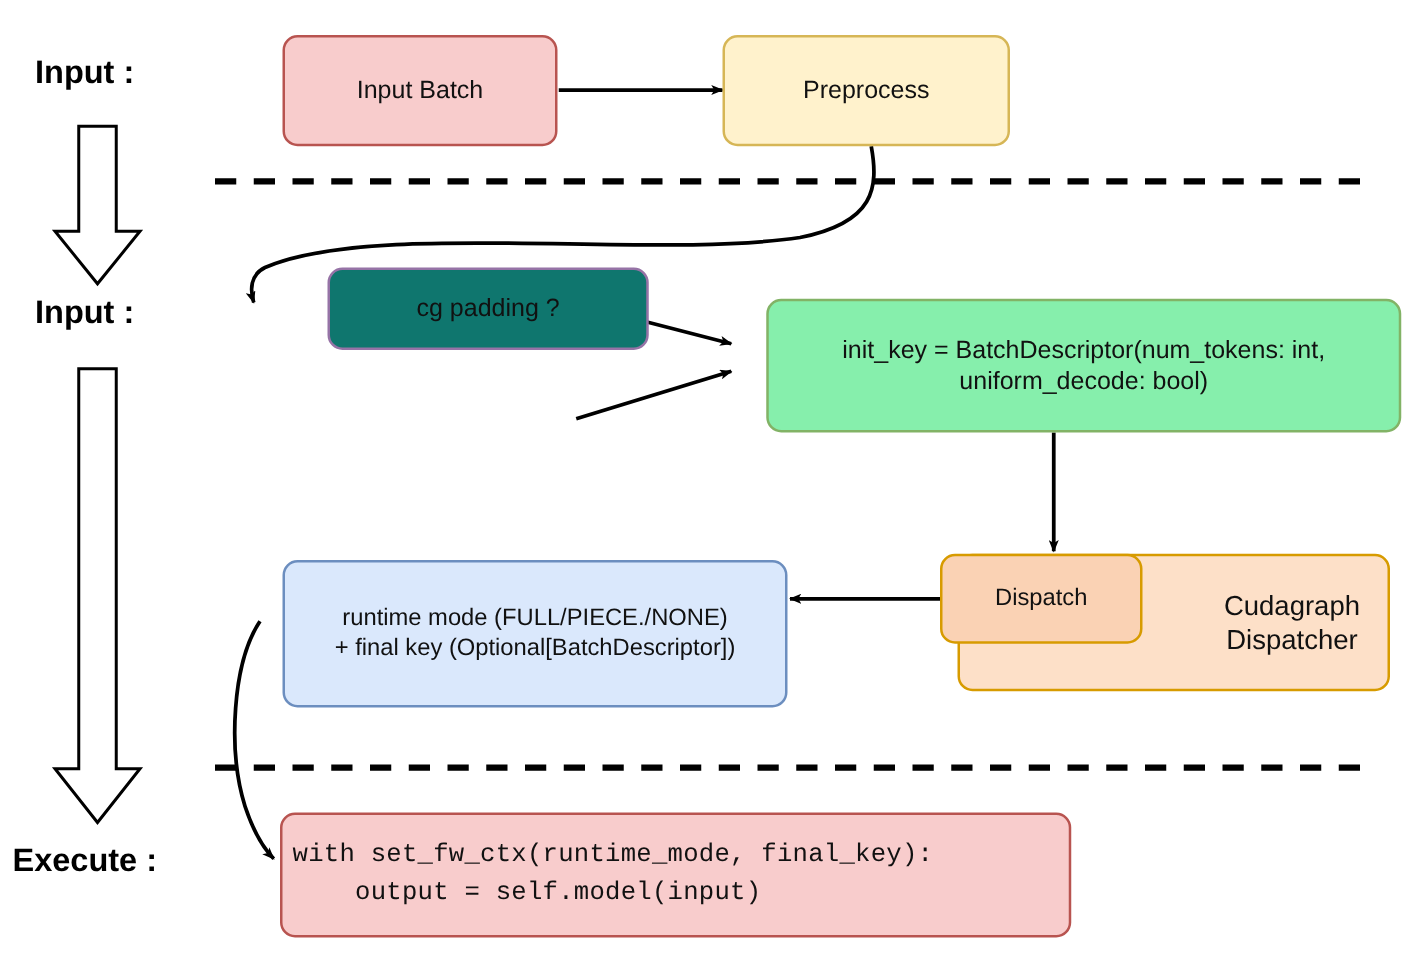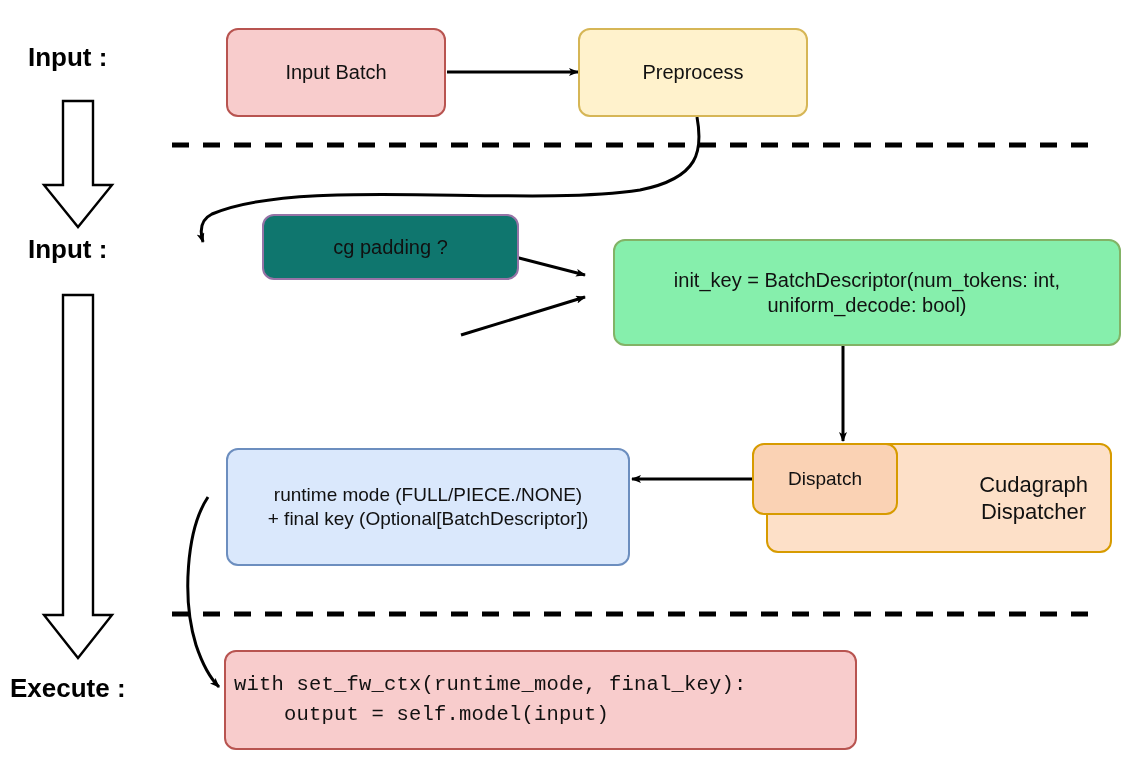--- a/index.html
+++ b/index.html
@@ -124,21 +124,21 @@
   <div class="node" style="left:590px; top:239px; width:508px; height:107px; background:#86efac; border-color:#82b366;margin-left:23px;">
     <span class="node-text">init_key = BatchDescriptor(num_tokens: int,
 uniform_decode: bool)</span>
   </div>
 
   <div class="node container-node" style="left:752px; top:443px; width:346px; height:110px; background:#fde0c8; border-color:#d79b00; font-size:22px;margin-left:14px;">
     <span class="node-text">Cudagraph
 Dispatcher</span>
   </div>
 
-  <div class="node" style="left:752px; top:443px; width:146px; height:72px; background:#fad2b4; border-color:#d79b00; font-size:19px;">
+  <div class="node" style="left:752px; top:443px; width:162px; height:72px; background:#fad2b4; border-color:#d79b00; font-size:19px;">
     <span class="node-text">Dispatch</span>
   </div>
 
   <div class="node" style="left:226px; top:448px; width:404px; height:118px; background:#dae8fc; border-color:#6c8ebf; font-size:19px;text-align:center;">
     <span class="node-text">runtime mode (FULL/PIECE./NONE)
 + final key (Optional[BatchDescriptor])</span>
   </div>
 
   <div class="node node-mono" style="left:224px; top:650px; width:633px; height:100px; background:#f8cccc; border-color:#b85450;">
     <span class="node-text">with set_fw_ctx(runtime_mode, final_key):

